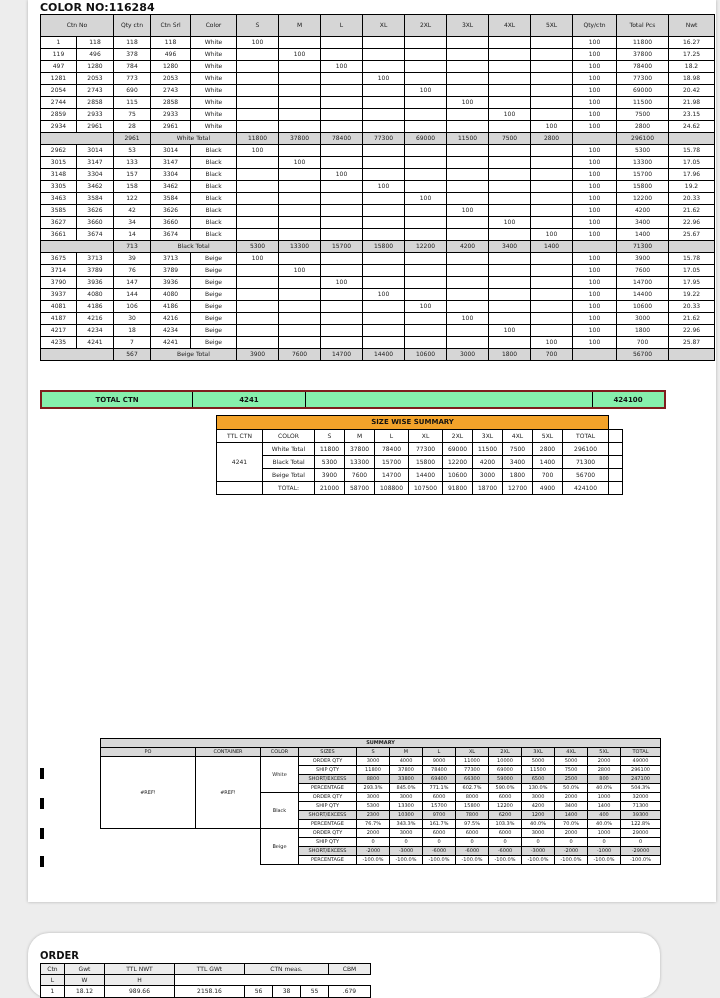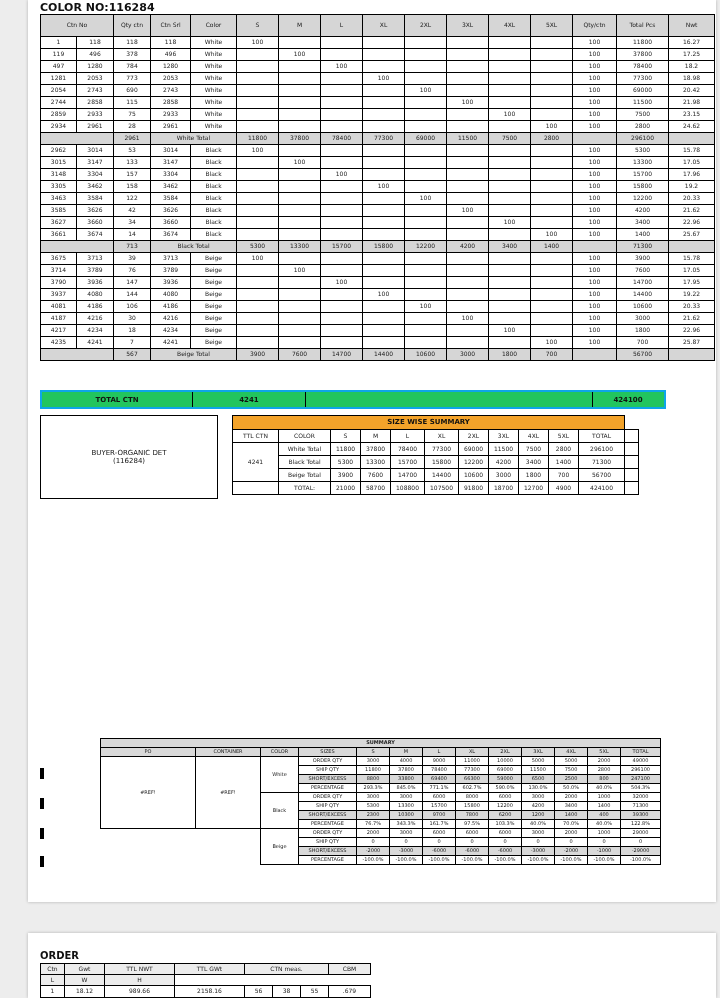--- a/index.html
+++ b/index.html
@@ -1,43 +1,43 @@
 <!DOCTYPE html>
 <html><head>
 <meta charset="utf-8">
 <style>
   html,body{margin:0;padding:0;background:#ededed;font-family:"DejaVu Sans",sans-serif;}
   #screen{position:relative;width:720px;height:998px;overflow:hidden;background:#ededed;}
   .sheet{position:absolute;background:#fff;box-shadow:0 0 3px rgba(0,0,0,.25);}
   #sheet1{left:28px;top:0;width:688px;height:902px;}
-  #sheet2{left:28px;top:933px;width:688px;height:65px;}
+  #sheet2{left:28px;top:933px;width:632px;height:65px;border-radius:21px;}
 
   .doc-title{position:absolute;left:12px;top:1px;font-size:11px;font-weight:bold;color:#111;letter-spacing:0px;}
 
   table{border-collapse:collapse;table-layout:fixed;}
   td{border:1px solid #000;padding:0 1px;text-align:center;font-size:6px;line-height:1.1;
      color:#1c1c1c;overflow:hidden;white-space:nowrap;height:11px;}
 
   
   #main-table{position:absolute;left:12px;top:14px;width:668px;}
   #main-table tbody.hd td{background:#d6d6d6;height:21px;font-size:6px;}
   #main-table tbody.dt td{background:#fff;}
   #main-table tbody.tt td{background:#d6d6d6;}
 
   
-  #grand-row{position:absolute;left:12px;top:390px;width:622px;height:15px;background:#22c55e;
-             border:2px solid #0ea5e9;display:flex;}
+  #grand-row{position:absolute;left:12px;top:390px;width:622px;height:15px;background:#86efac;
+             border:2px solid #7f1d1d;display:flex;}
   #grand-row .gcell{border-right:1px solid #000;display:flex;align-items:center;justify-content:center;
                     font-size:7px;font-weight:bold;color:#111;}
   #grand-row .gcell:last-child{border-right:none;}
 
   
   #buyer-box{position:absolute;left:12px;top:415px;width:176px;height:82px;border:1px solid #000;
              display:flex;flex-direction:column;align-items:center;justify-content:center;font-size:7px;color:#111;}
-  #size-summary{position:absolute;left:204px;top:415px;width:362px;}
+  #size-summary{position:absolute;left:188px;top:415px;width:362px;}
   #size-summary tbody.ttl td{background:#f3a32a;font-weight:bold;font-size:7px;height:13px;color:#111;}
   #size-summary tbody.hd td{background:#fff;height:12px;}
   #size-summary td{height:12px;font-size:6px;background:#fff;}
 
   
   #summary-table{position:absolute;left:72px;top:738px;width:560px;}
   #summary-table td{font-size:5px;height:8px;background:#fff;}
   #summary-table tbody.ttl td{background:#d9d9d9;font-weight:bold;}
   #summary-table tbody.hd td{background:#d9d9d9;}
   #summary-table tbody.sm tr:nth-child(4n+3) td{background:#d9d9d9;}
@@ -592,24 +592,20 @@
         </tbody>
     </table>
 
     <div id="grand-row">
       <div class="gcell" style="width:150px">TOTAL CTN</div>
       <div class="gcell" style="width:112px">4241</div>
       <div class="gcell" style="width:286px"></div>
       <div class="gcell" style="width:70px">424100</div>
     </div>
 
-    <div id="buyer-box">
-      <div>BUYER-ORGANIC DET</div>
-      <div>(116284)</div>
-    </div>
 
     <table id="size-summary">
       <colgroup>
         <col style="width:46px">
           <col style="width:52px">
           <col style="width:30px">
           <col style="width:30px">
         <col style="width:34px">
           <col style="width:34px">
           <col style="width:30px">

